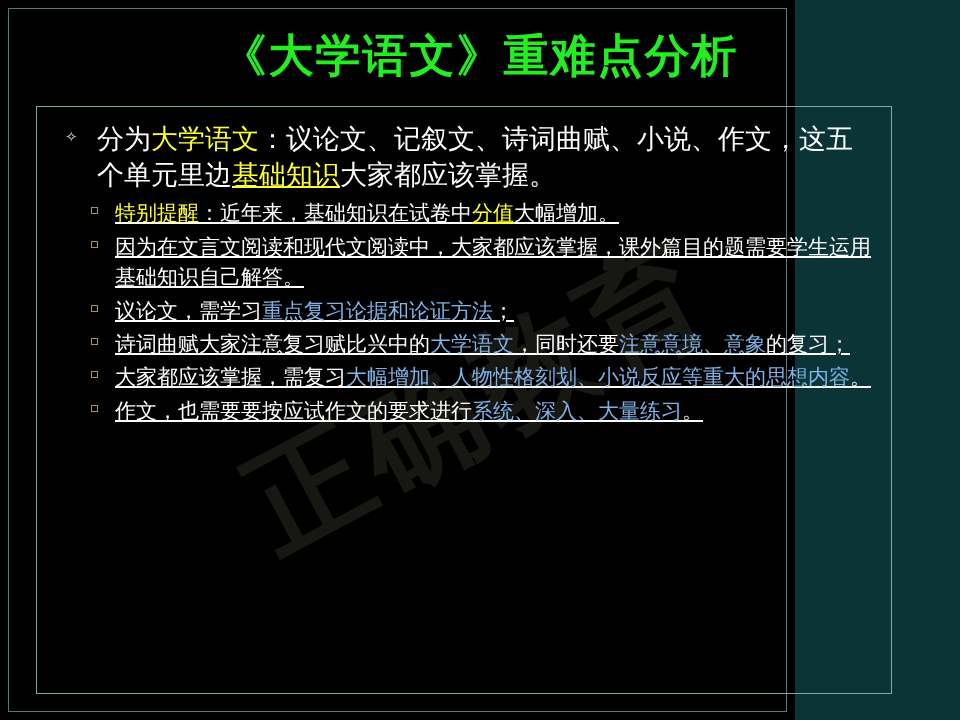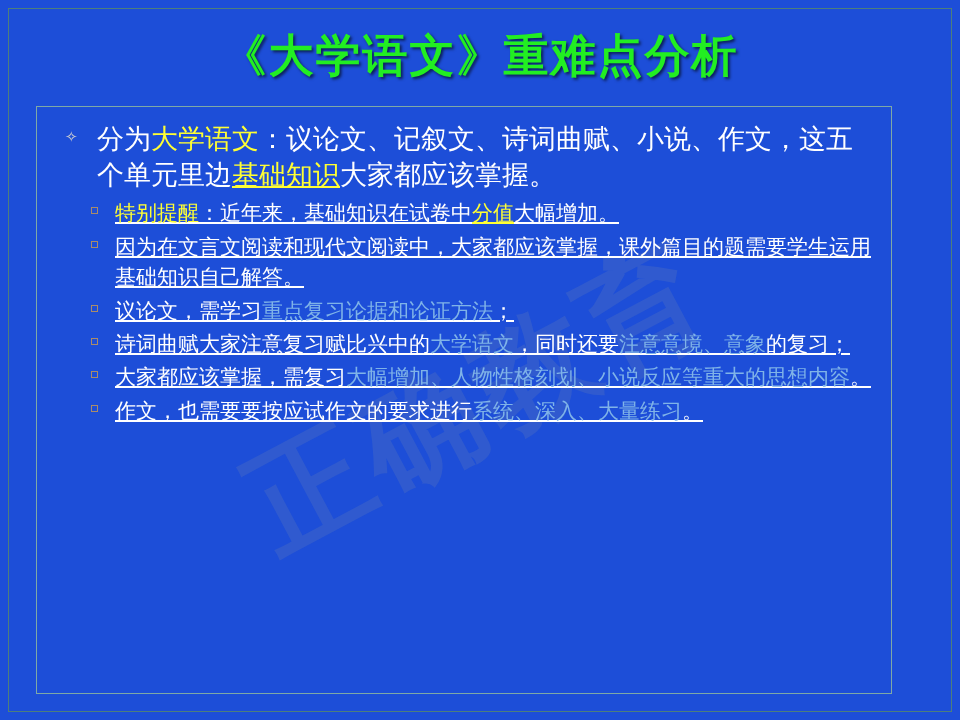--- a/index.html
+++ b/index.html
@@ -8,23 +8,23 @@
     background: #0a3436;
   }
   body {
     width: 960px;
     height: 720px;
     overflow: hidden;
     font-family: "Liberation Serif", serif;
   }
   .slide {
     position: relative;
-    width: 960px;
+    width: 795px;
     height: 720px;
-    background: #1d4ed8;
+    background: #000000;
     box-sizing: border-box;
   }
   .slide-border {
     position: absolute;
     left: 8px;
     top: 8px;
     right: 8px;
     bottom: 8px;
     border: 1px solid #4d7f7c;
     pointer-events: none;

